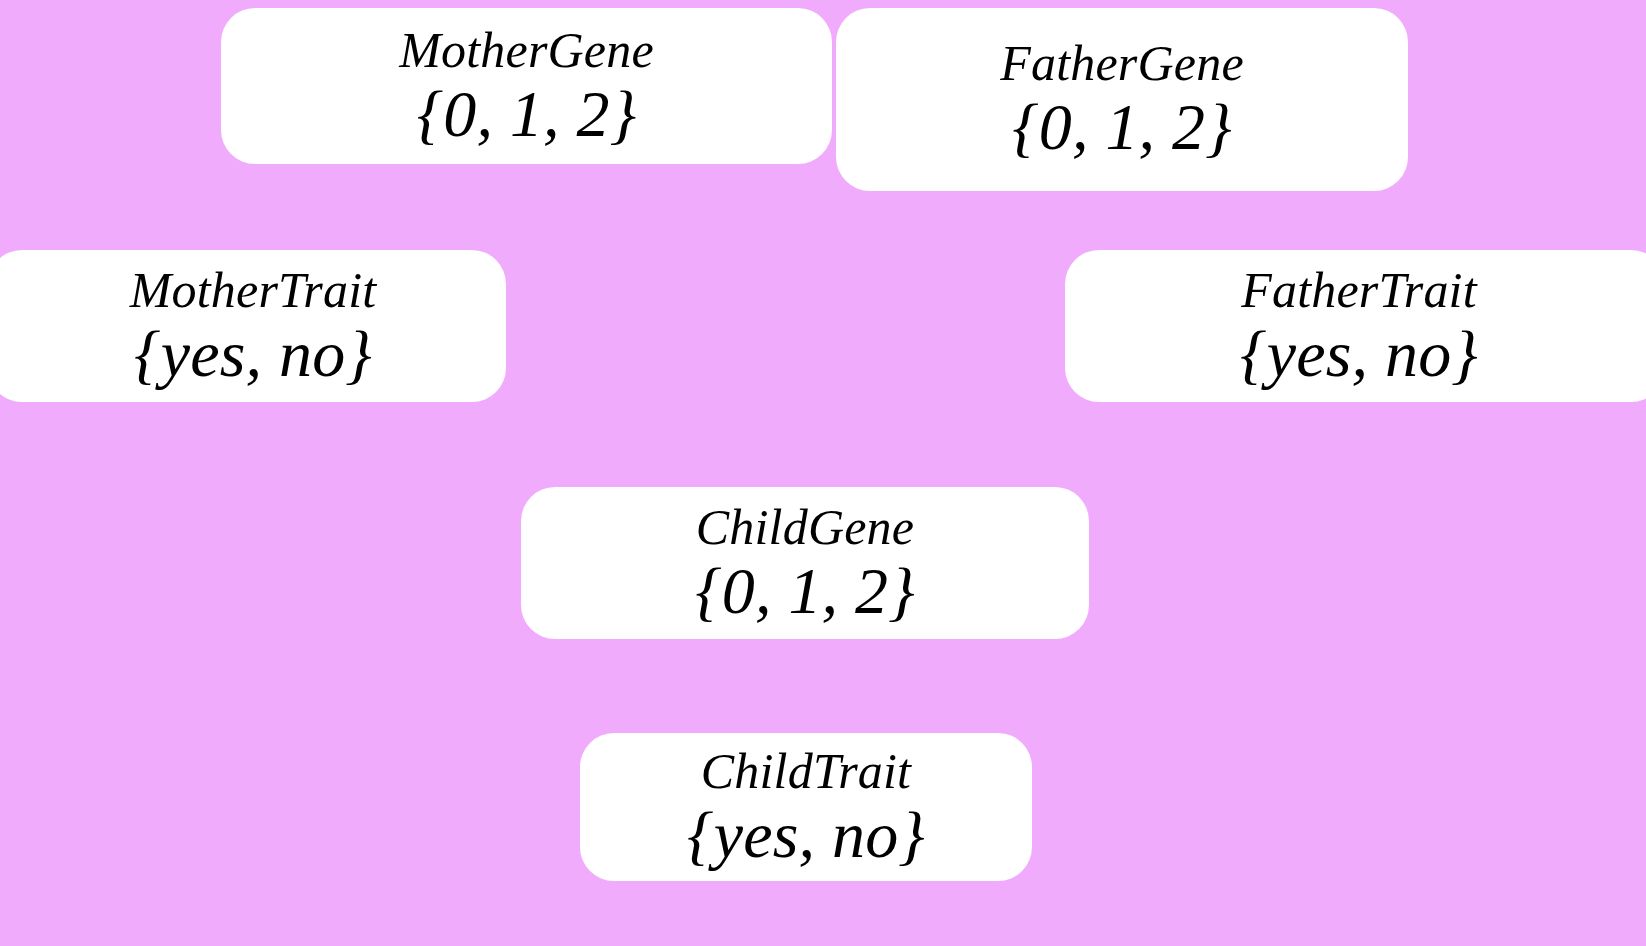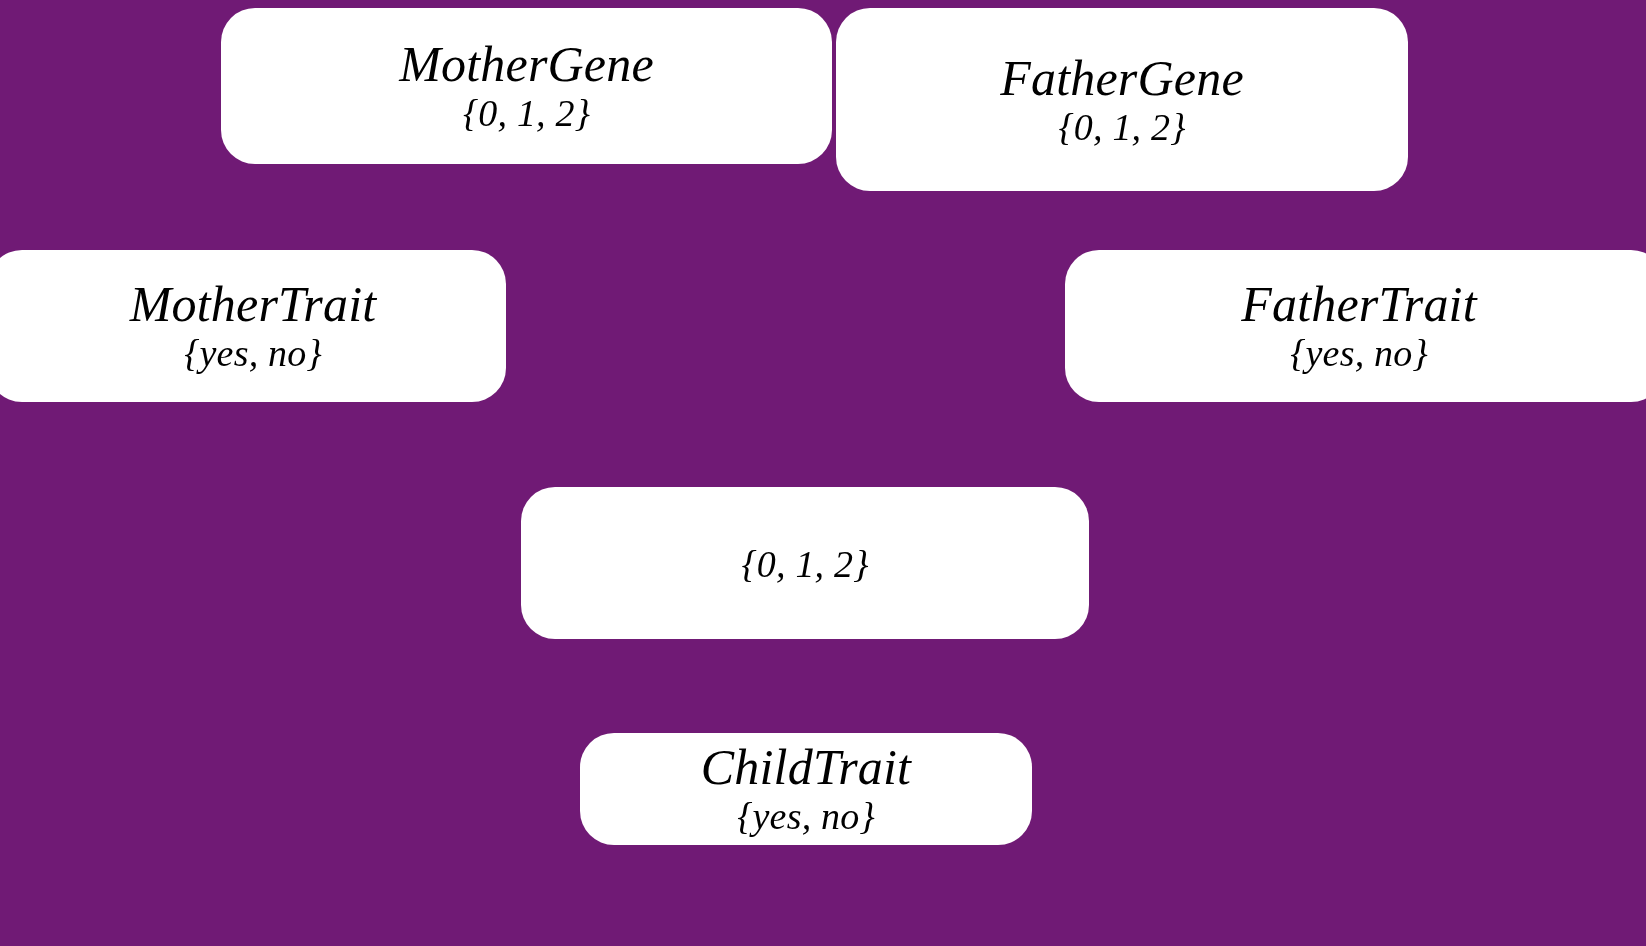--- a/index.html
+++ b/index.html
@@ -8,21 +8,21 @@
     padding: 0;
     background: #000000;
   }
   body {
     font-family: "Liberation Serif", "DejaVu Serif", serif;
   }
   #canvas {
     position: relative;
     width: 1646px;
     height: 946px;
-    background: #701a75;
+    background: #f0abfc;
     overflow: hidden;
   }
   .node {
     position: absolute;
     background: #ffffff;
     color: #000000;
     border-radius: 34px;
     display: flex;
     flex-direction: column;
     align-items: center;
@@ -32,33 +32,33 @@
     line-height: 1.04;
     text-align: center;
     overflow: hidden;
   }
   .node .name {
     font-size: 50px;
     letter-spacing: 0.2px;
     white-space: nowrap;
   }
   .node .domain {
-    font-size: 38px;
+    font-size: 66px;
     letter-spacing: 0.2px;
     white-space: nowrap;
     margin-top: 4px;
   }
 
   
   #node-mother-gene  { left: 221px;  top: 8px;   width: 611px; height: 156px; }
   #node-father-gene  { left: 836px;  top: 8px;   width: 572px; height: 183px; }
   #node-mother-trait { left: -12px;  top: 250px; width: 518px; height: 152px; }
   #node-father-trait { left: 1065px; top: 250px; width: 600px; height: 152px; }
   #node-child-gene   { left: 521px;  top: 487px; width: 568px; height: 152px; }
-  #node-child-trait  { left: 580px;  top: 733px; width: 452px; height: 112px; }
+  #node-child-trait  { left: 580px;  top: 733px; width: 452px; height: 148px; }
 
   
   #node-mother-trait .name,
   #node-mother-trait .domain { transform: translateX(6px); }
   #node-father-trait .name,
   #node-father-trait .domain { transform: translateX(-6px); text-align: center; }
 </style>
 </head>
 <body>
 
@@ -78,20 +78,21 @@
     <span class="name">MotherTrait</span>
     <span class="domain">{yes, no}</span>
   </div>
 
   <div class="node" id="node-father-trait">
     <span class="name">FatherTrait</span>
     <span class="domain">{yes, no}</span>
   </div>
 
   <div class="node" id="node-child-gene">
+    <span class="name">ChildGene</span>
     <span class="domain">{0, 1, 2}</span>
   </div>
 
   <div class="node" id="node-child-trait">
     <span class="name">ChildTrait</span>
     <span class="domain">{yes, no}</span>
   </div>
 
 </div>
 

